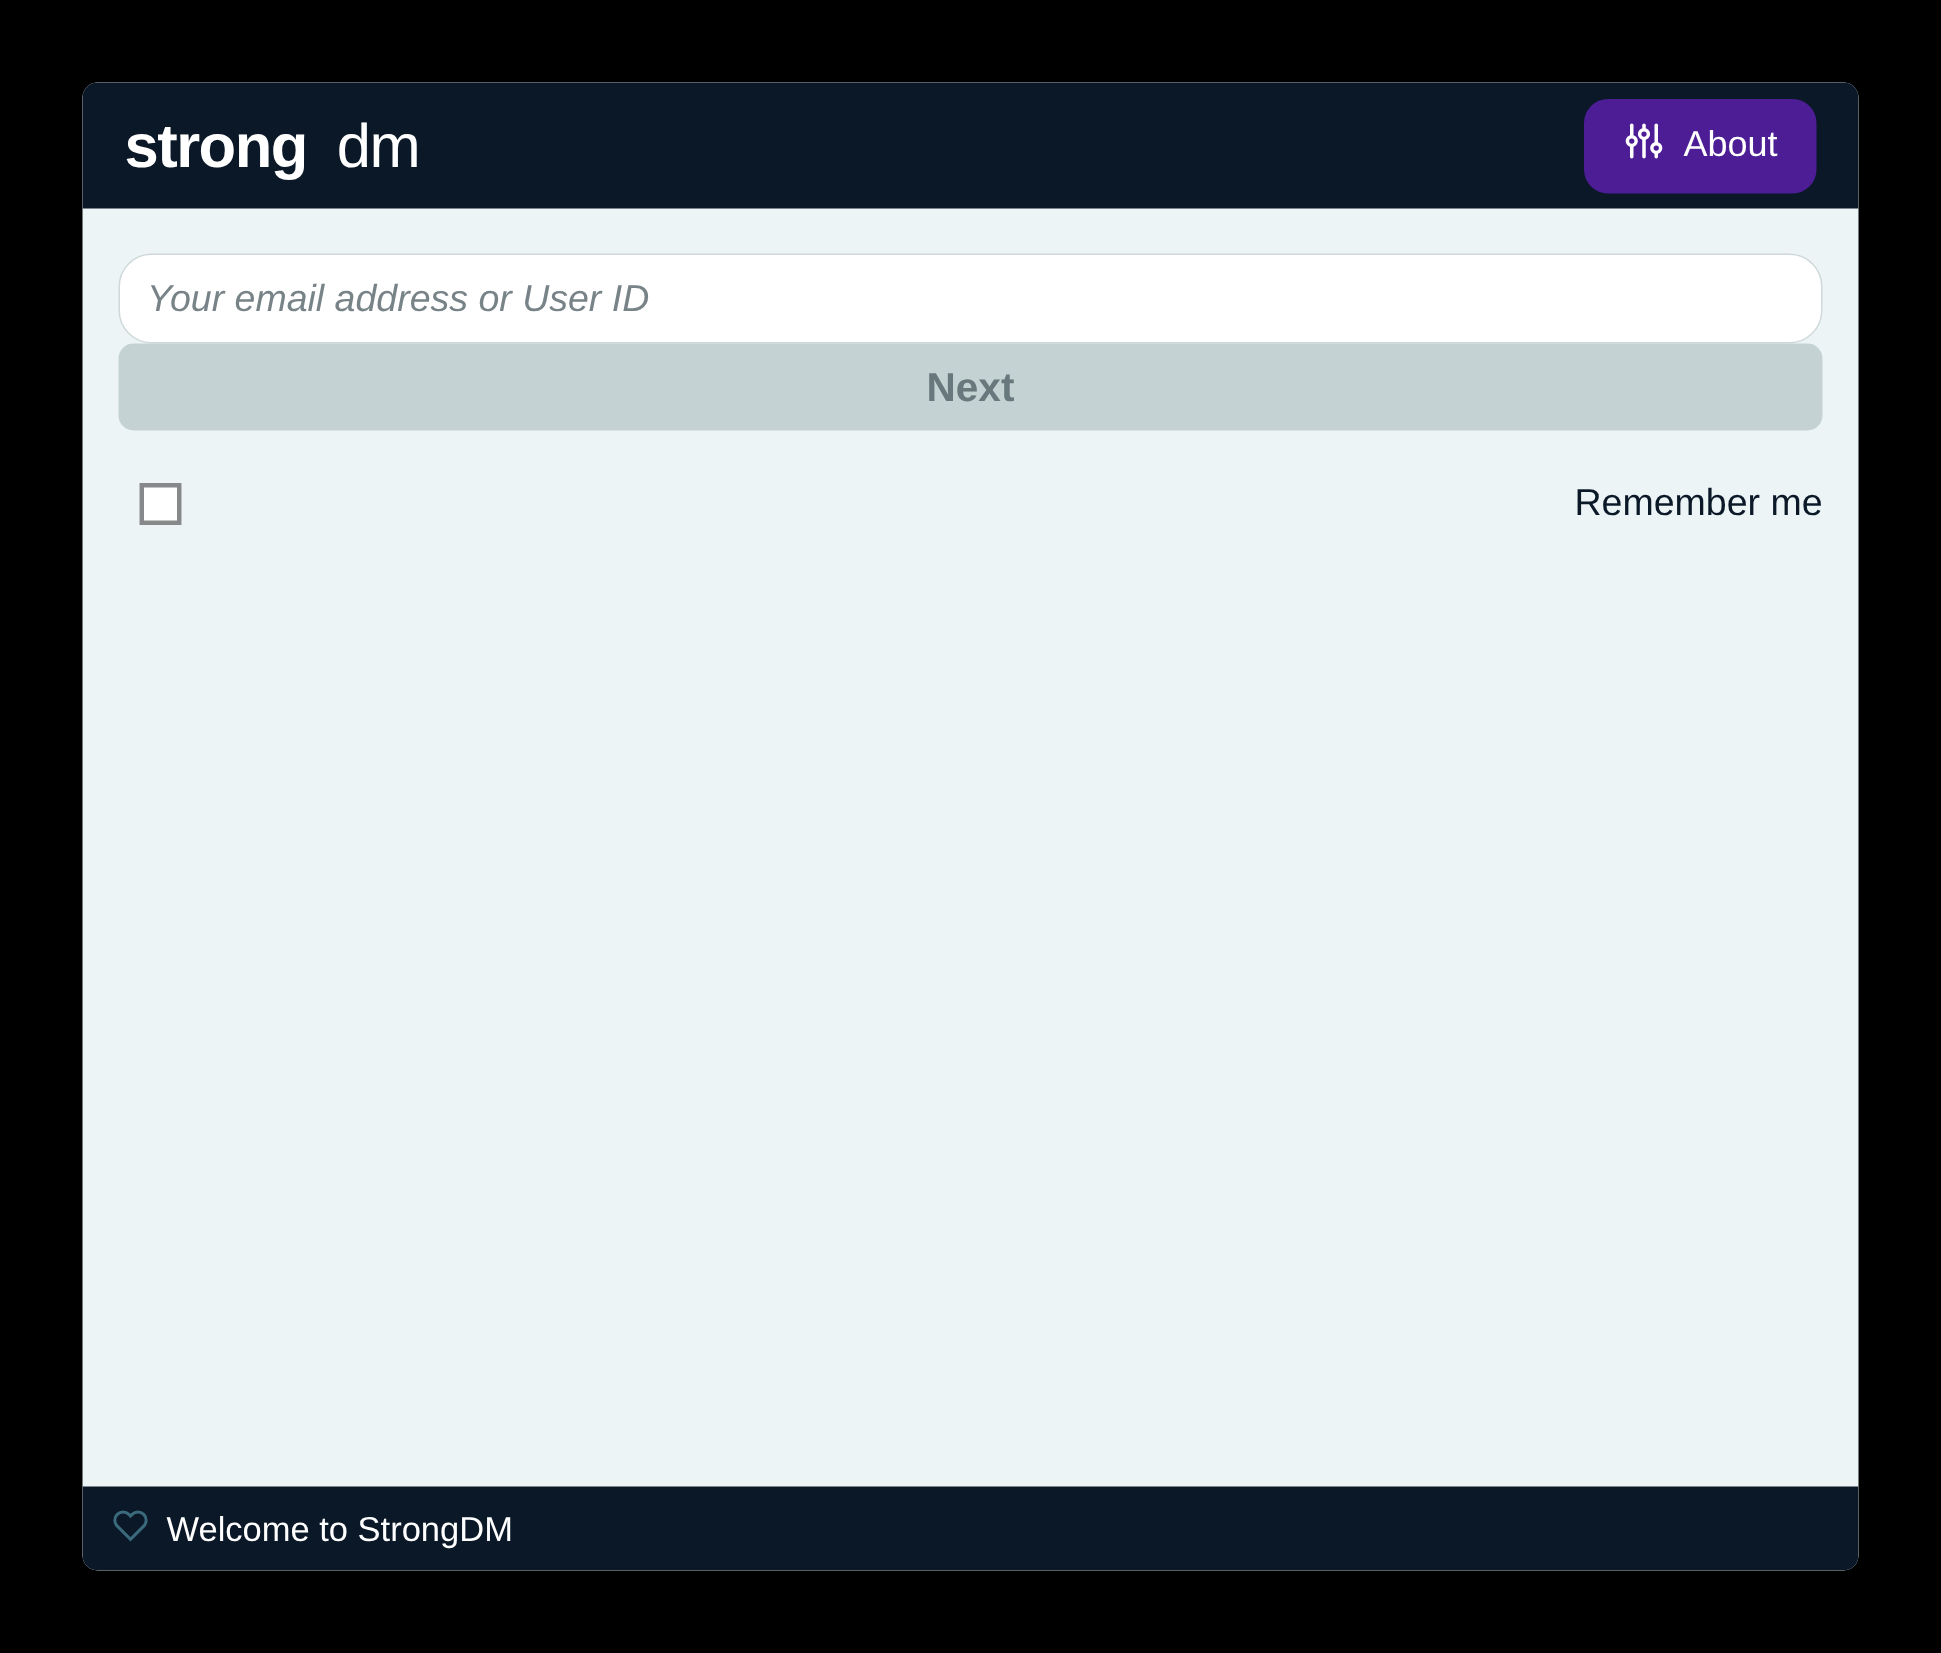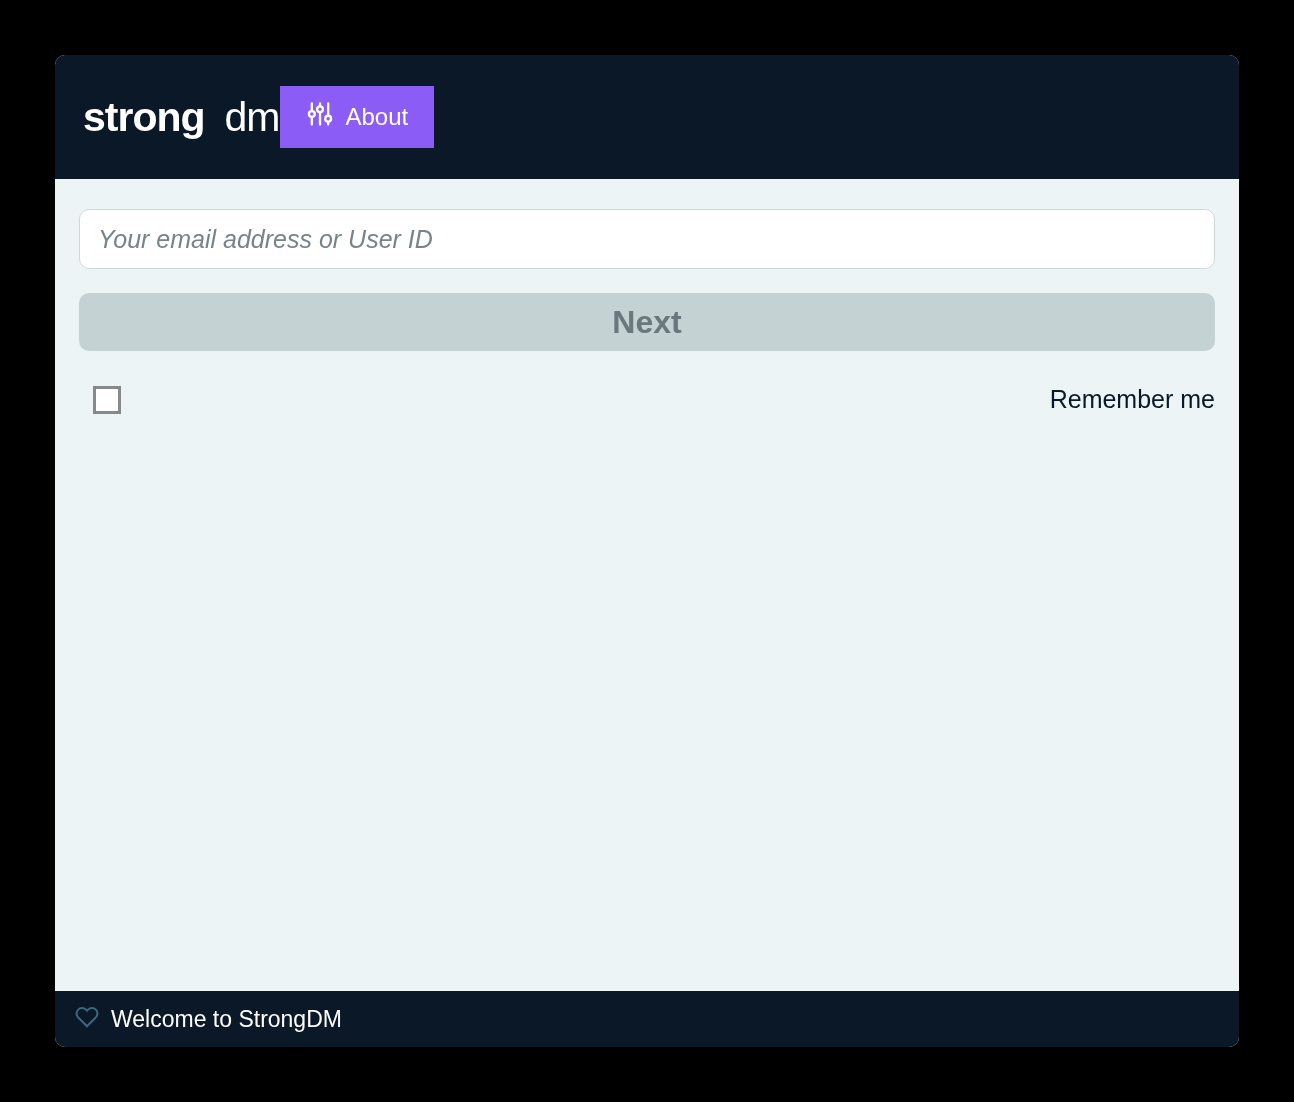--- a/index.html
+++ b/index.html
@@ -19,46 +19,46 @@
     .window {
       background: #ecf4f5;
       border-radius: 10px;
       overflow: hidden;
       flex: 1;
       display: flex;
       flex-direction: column;
     }
     .header {
       background: #0a1828;
-      height: 124px;
+      height: 84px;
       display: flex;
       align-items: center;
-      justify-content: flex-start;
+      justify-content: space-between;
       padding: 0 28px;
     }
     .logo {
       display: flex;
       align-items: baseline;
       color: #fff;
     }
     .logo-strong {
       font-size: 41px;
       font-weight: 800;
       letter-spacing: -1px;
     }
     .logo-dm {
       font-size: 41px;
       font-weight: 300;
       letter-spacing: -1px;
       padding-left: 20px;
     }
     .about-button {
-      background: #8b5cf6;
+      background: #4c1d95;
       border: none;
-      border-radius: 0;
+      border-radius: 16px;
       color: #fff;
       font-size: 24px;
       font-weight: 400;
       padding: 14px 26px;
       display: flex;
       align-items: center;
       gap: 12px;
       cursor: pointer;
     }
     .about-button svg {
@@ -72,40 +72,39 @@
     .field-label {
       font-size: 28px;
       font-weight: 600;
       color: #0a1828;
       margin-bottom: 18px;
     }
     .text-input {
       width: 100%;
       height: 60px;
       border: 1px solid #d0d9da;
-      border-radius: 10px;
+      border-radius: 22px;
       background: #fff;
       font-size: 25px;
       font-style: italic;
       padding: 0 18px;
       color: #0f172a;
       outline: none;
-      margin-bottom: 24px;
     }
     .text-input::placeholder {
       color: #788388;
     }
     .next-button {
       width: 100%;
       height: 58px;
       background: #c4d2d3;
       border: none;
       border-radius: 10px;
       color: #68787c;
-      font-size: 32px;
+      font-size: 27px;
       font-weight: 700;
       cursor: pointer;
       margin-bottom: 34px;
     }
     .remember-row {
       display: flex;
       align-items: center;
       gap: 10px;
       padding-left: 14px;
       justify-content: space-between;

